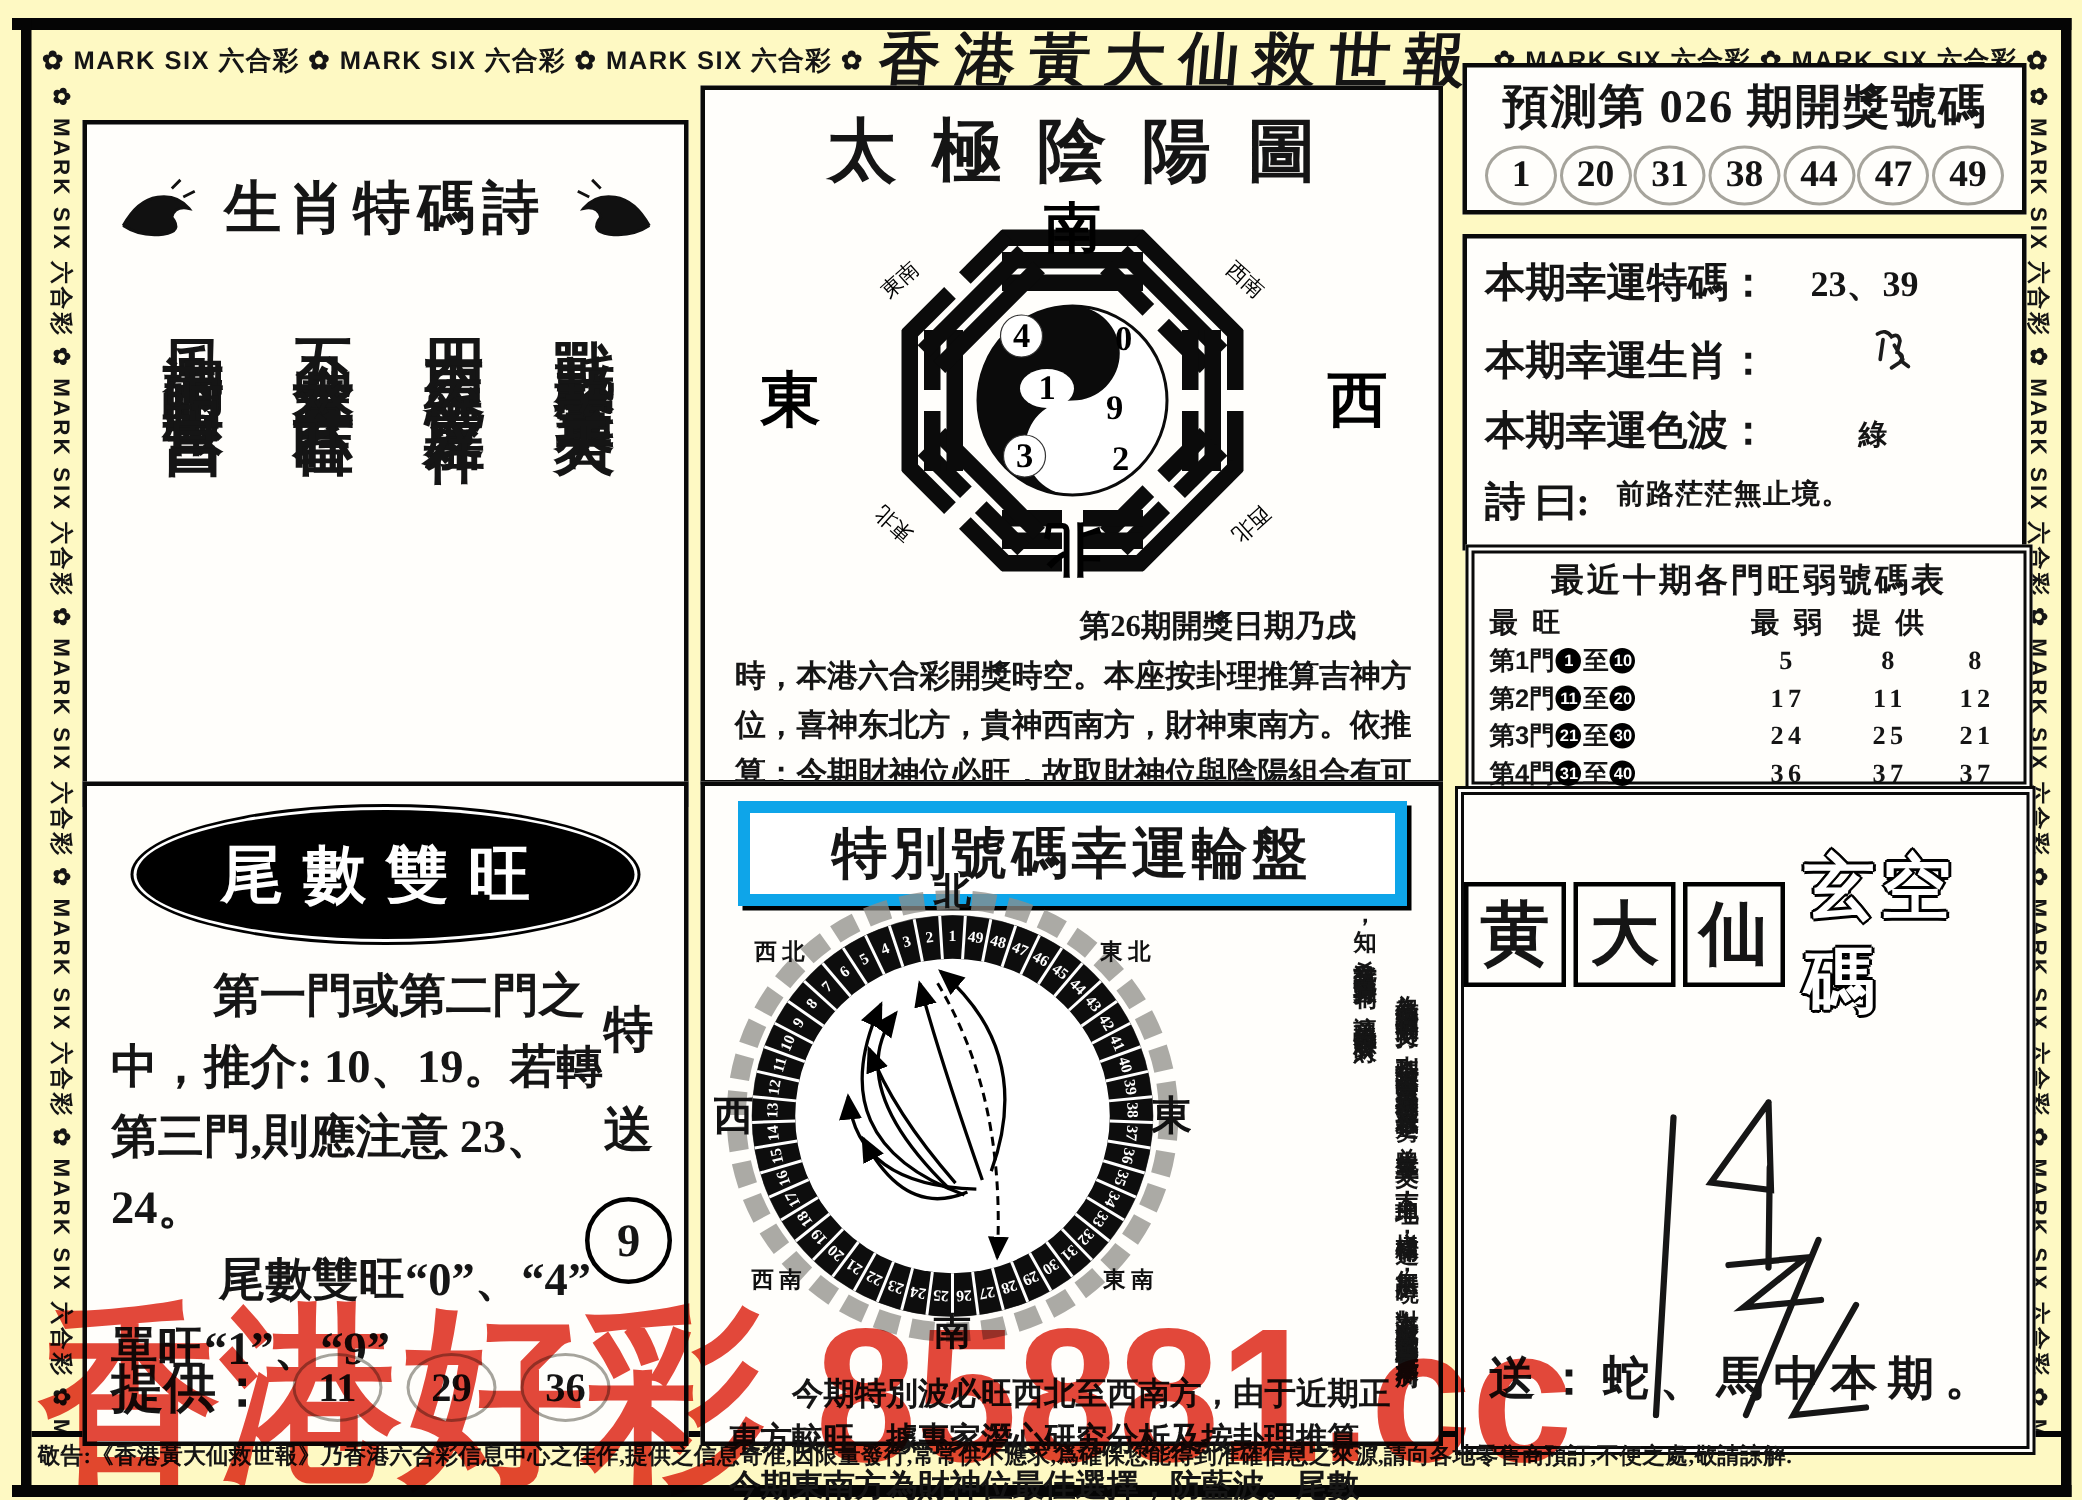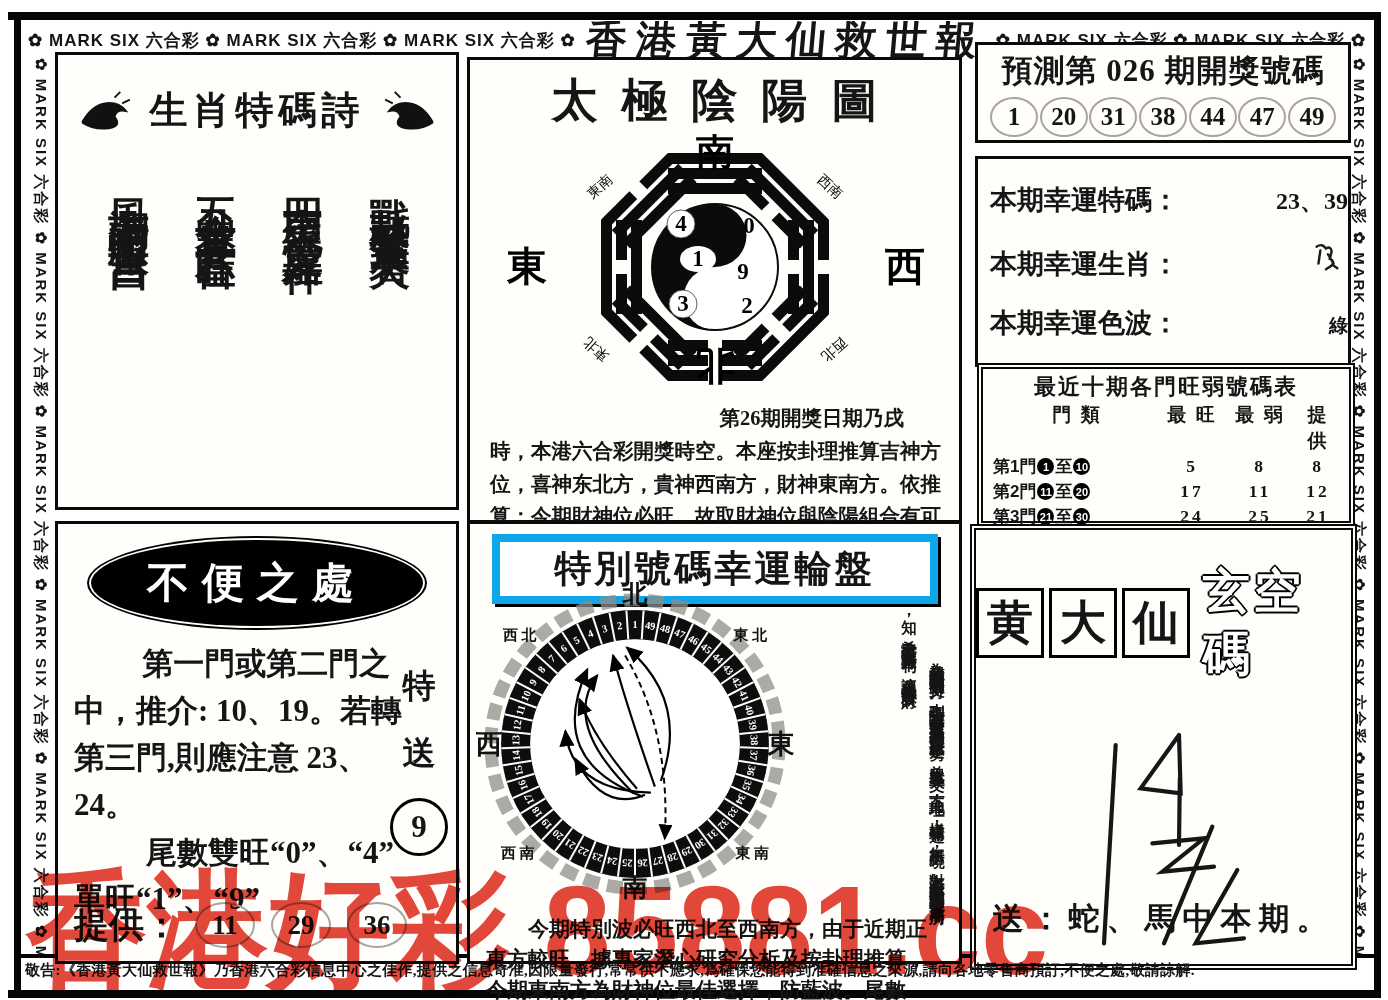--- a/index.html
+++ b/index.html
@@ -1,16 +1,16 @@
 <!DOCTYPE html>
 <html><head>
 <meta charset="utf-8">
 <style>
   html,body{margin:0;padding:0;background:#e9e8e4;}
-  .page{position:relative;width:1388px;height:1000px;background:#ffffff;overflow:hidden;
+  .page{position:relative;width:1388px;height:1000px;background:#fef9c3;overflow:hidden;
         font-family:"Liberation Serif",serif;color:#151515;}
   .bar{position:absolute;background:#050505;}
   
   .header{position:absolute;top:21px;left:28px;right:22px;height:38px;display:flex;align-items:center;
           justify-content:space-between;white-space:nowrap;overflow:hidden;}
   .hstrip{font-family:"Liberation Sans",sans-serif;font-weight:900;font-size:17px;letter-spacing:1px;flex:0 0 auto;}
   .main-title{font-size:41px;font-weight:900;letter-spacing:9px;transform:skewX(-5deg);
               font-family:"Liberation Serif",serif;flex:0 0 auto;padding:0 10px;}
   
   .vstrip{position:absolute;top:58px;bottom:46px;width:27px;writing-mode:vertical-rl;text-orientation:sideways;
@@ -51,21 +51,21 @@
                font-weight:900;font-family:"Liberation Sans",sans-serif;letter-spacing:3px;padding:2px 0;
                box-shadow:3px 3px 0 #000;background:#fff;}
   .wheel-side{position:absolute;right:8px;top:84px;height:296px;width:176px;writing-mode:vertical-rl;
               font-size:15.5px;line-height:1.8;letter-spacing:2px;text-indent:2.8em;font-weight:600;}
   .wheel-bottom{position:absolute;left:16px;right:14px;top:390px;font-size:21px;line-height:1.45;
                 font-weight:700;text-indent:2em;}
   
   .pred-title{font-size:31px;font-weight:700;text-align:center;margin-top:5px;letter-spacing:1px;}
   .pred-nums{display:flex;justify-content:space-between;padding:5px 12px 0 12px;}
   
-  .lucky-row{display:flex;align-items:baseline;padding:23px 0 0 12px;font-size:27px;font-weight:700;justify-content:space-between;}
+  .lucky-row{display:flex;align-items:baseline;padding:11px 0 0 12px;font-size:27px;font-weight:700;}
   .lucky-val{font-size:24px;margin-left:28px;font-weight:600;}
   .lucky-val.small{font-size:19px;margin-left:60px;}
   .poem-quote{font-size:18.5px;font-weight:600;letter-spacing:3px;margin-left:18px;line-height:1.55;}
   .poem-quote div:last-child{letter-spacing:1px;}
   
   .tbl-title{font-size:22px;font-weight:900;font-family:"Liberation Sans",sans-serif;text-align:center;
              letter-spacing:2px;margin-top:3px;}
   .tbl-head{display:grid;grid-template-columns:168px 62px 74px 1fr;padding:0 10px;font-size:19px;
             font-weight:900;font-family:"Liberation Sans",sans-serif;letter-spacing:2px;}
   .tbl-row{display:grid;grid-template-columns:168px 62px 74px 1fr;padding:1px 10px;font-size:17.5px;
@@ -108,40 +108,40 @@
 
   <div class="header">
     <div class="hstrip">✿ MARK SIX 六合彩 ✿ MARK SIX 六合彩 ✿ MARK SIX 六合彩 ✿</div>
     <div class="main-title">香港黃大仙救世報</div>
     <div class="hstrip">✿ MARK SIX 六合彩 ✿ MARK SIX 六合彩 ✿ MARK SIX 第二版 ✿</div>
   </div>
 
   <div class="vstrip left">✿ MARK SIX 六合彩 ✿ MARK SIX 六合彩 ✿ MARK SIX 六合彩 ✿ MARK SIX 六合彩 ✿ MARK SIX 六合彩 ✿ MARK SIX 六合彩 ✿ MARK SIX 六合彩 ✿</div>
   <div class="vstrip right">✿ MARK SIX 六合彩 ✿ MARK SIX 六合彩 ✿ MARK SIX 六合彩 ✿ MARK SIX 六合彩 ✿ MARK SIX 六合彩 ✿ MARK SIX 六合彩 ✿ MARK SIX 六合彩 ✿</div>
 
-  <div class="box" style="left:55px;top:52px;width:398px;height:452px;">
+  <div class="box" style="left:55px;top:80px;width:398px;height:452px;">
     <div class="poem-title-row">
       <svg width="58" height="42" viewBox="0 0 60 44">
           <path d="M6,34 q10,-18 24,-20 q14,-2 22,8 q-10,-2 -12,6 q8,10 -6,12 q-16,2 -28,-6 M40,8 l6,-6 M48,14 l8,-4" fill="#111" stroke="#111" stroke-width="2"></path>
         </svg>
       <span class="poem-title">生肖特碼詩</span>
       <svg width="58" height="42" viewBox="0 0 60 44" style="transform:scaleX(-1)">
           <path d="M6,34 q10,-18 24,-20 q14,-2 22,8 q-10,-2 -12,6 q8,10 -6,12 q-16,2 -28,-6 M40,8 l6,-6 M48,14 l8,-4" fill="#111" stroke="#111" stroke-width="2"></path>
         </svg>
     </div>
     <div class="poem">
       <span>戰鼓聲聲震碧天，</span>
       <span>四夷統一慶嘉祥。</span>
       <span>五谷豐登六畜旺，</span>
       <span>風調雨順報吉昌。</span>
     </div>
   </div>
 
   <div class="box" style="left:55px;top:521px;width:398px;height:437px;">
-    <div class="sp-title">不便之處</div>
+    <div class="sp-title">尾數雙旺</div>
     <div class="sp-body">第一門或第二門之中，推介: 10、19。若轉第三門,則應注意 23、24。</div>
     <div class="sp-tail1">尾數雙旺“0”、“4”</div>
     <div class="sp-tail2">單旺“1”、“9”</div>
     <div class="sp-side">
       <span>特</span>
       <span>送</span>
       <span class="circle9">9</span>
     </div>
     <div class="offer">
       <span>提供：</span>
@@ -395,21 +395,20 @@
       <span>詩 曰:</span>
       <span class="poem-quote">
         <div>前路茫茫無止境。</div>
       </span>
     </div>
   </div>
 
   <div class="box dbl" style="left:977px;top:363px;width:366px;height:152px;">
     <div class="tbl-title">最近十期各門旺弱號碼表</div>
     <div class="tbl-head">
-      <span style="text-align:center;">門 類</span>
       <span>最 旺</span>
       <span>最 弱</span>
       <span>提 供</span>
     </div>
     <div class="tbl-row">
       <span class="gate">
           <span>第1門</span>
           <span class="bcircle">1</span>
           <span>至</span>
           <span class="bcircle">10</span>

